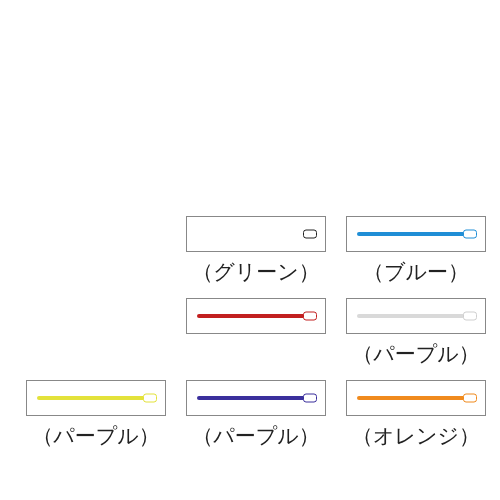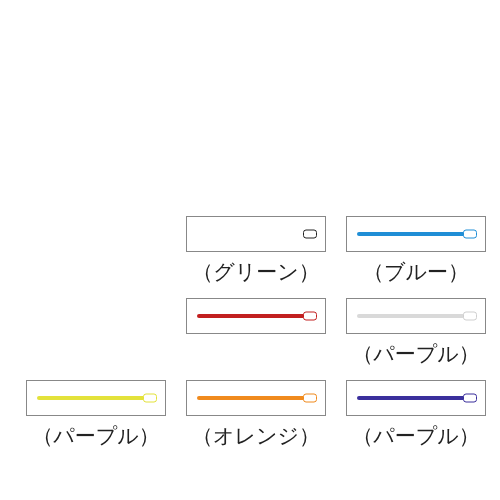--- a/index.html
+++ b/index.html
@@ -102,25 +102,25 @@
 
   <div class="row">
     <div class="cell">
       <div class="swatch">
         <div class="handle" style="background:#e3e23a;color:#e3e23a"></div>
       </div>
       <div class="label">（パープル）</div>
     </div>
     <div class="cell">
       <div class="swatch">
+        <div class="handle" style="background:#3a2f9c;color:#3a2f9c"></div>
+      </div>
+      <div class="label">（パープル）</div>
+    </div>
+    <div class="cell">
+      <div class="swatch">
         <div class="handle" style="background:#f08a1d;color:#f08a1d"></div>
       </div>
       <div class="label">（オレンジ）</div>
-    </div>
-    <div class="cell">
-      <div class="swatch">
-        <div class="handle" style="background:#3a2f9c;color:#3a2f9c"></div>
-      </div>
-      <div class="label">（パープル）</div>
     </div>
   </div>
 
 </div>
 
 </body></html>

